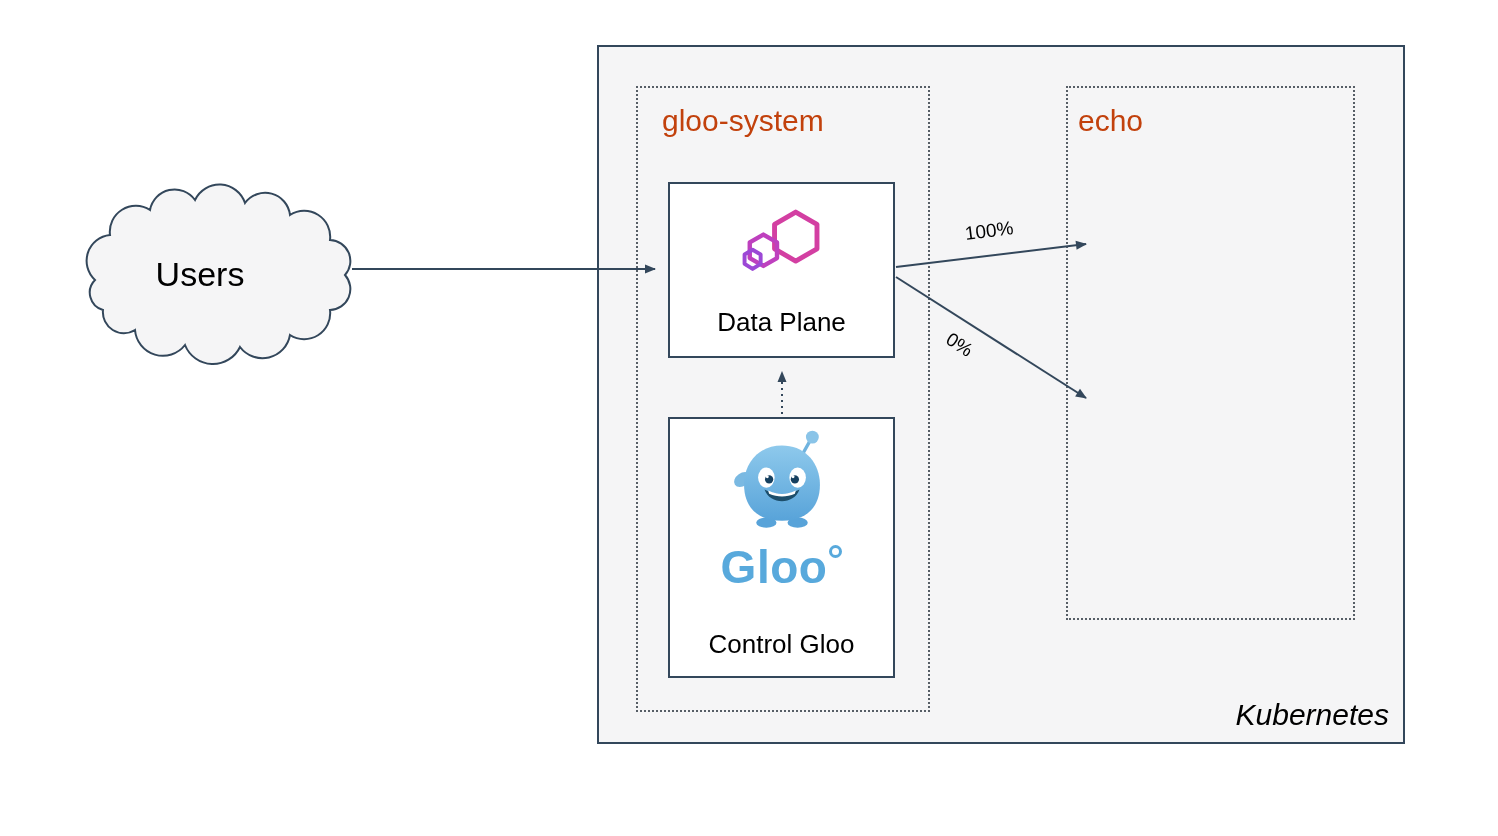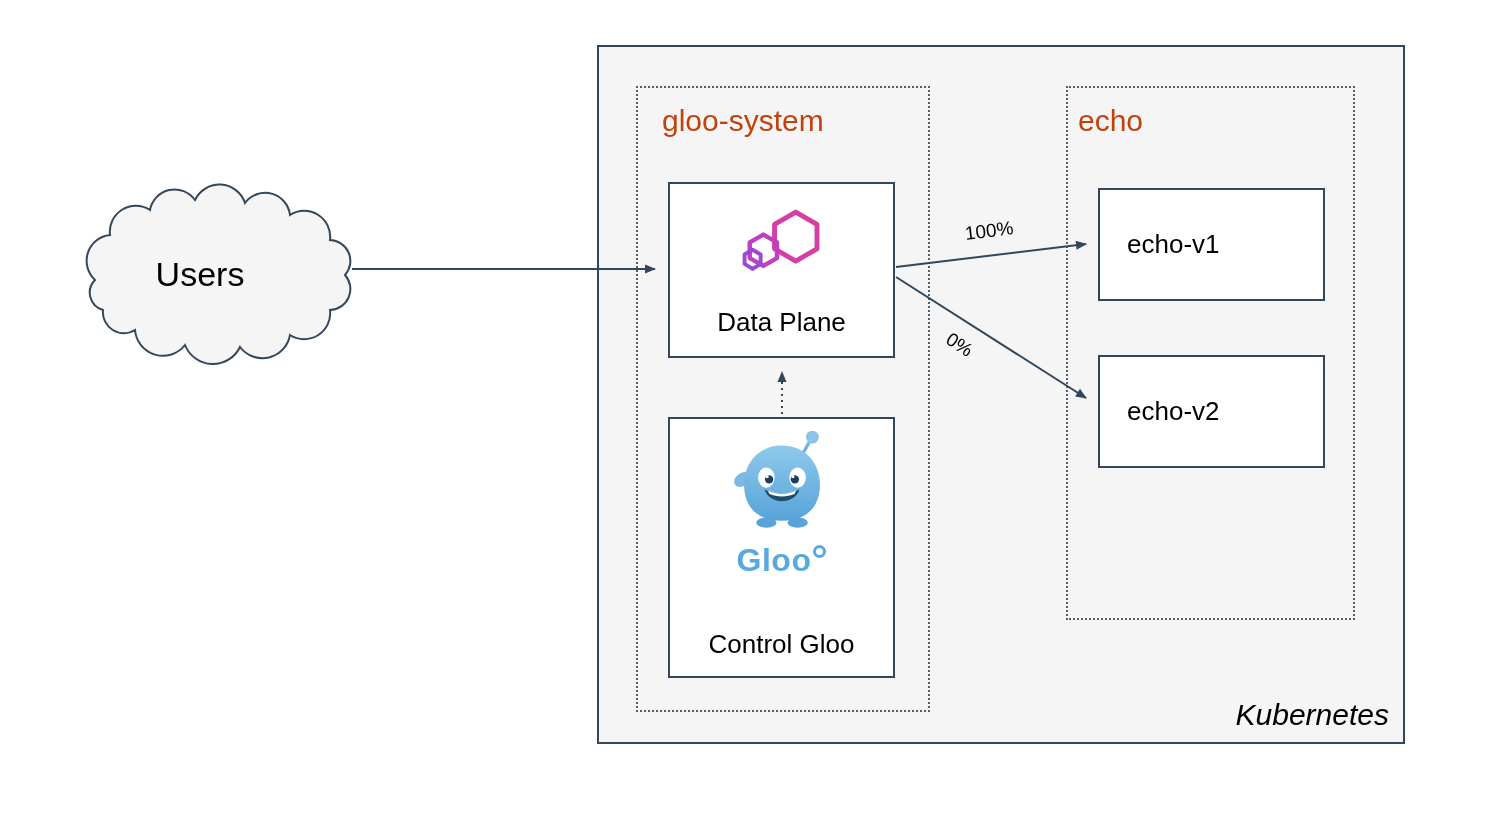--- a/index.html
+++ b/index.html
@@ -69,21 +69,21 @@
   }
   .overlay text { font-family: "Liberation Sans", sans-serif; }
   .users-text { font-size: 34px; fill: #000000; }
   .edge-label {
     font-size: 19px; fill: #000000;
     paint-order: stroke; stroke: #F5F5F6; stroke-width: 6px;
   }
 
   .wordmark {
     display: flex; align-items: flex-start;
-    color: #58A9DC; font-size: 32px; font-weight: bold;
+    color: #58A9DC; font-size: 46px; font-weight: bold;
     letter-spacing: 0.5px; line-height: 1; margin-top: 2px;
   }
   .bubble {
     display: inline-block; width: 7px; height: 7px;
     border: 3px solid #58A9DC; border-radius: 50%;
     margin-left: 2px; margin-top: 1px;
   }
 </style>
 </head>
 <body>
@@ -140,27 +140,21 @@
       <path d="M56,68 C62,85 88,85 94,68 C82,75 68,75 56,68 Z" fill="#1C4E6B"></path>
       <path d="M60,69 C70,74 80,74 90,69 L89,72.5 C80,76.5 70,76.5 61,72.5 Z" fill="#ffffff"></path>
     </svg>
     <div class="wordmark">
       <span>Gloo</span>
       <span class="bubble"></span>
     </div>
     <div class="svc-label">Control Gloo</div>
   </div>
 
-  <div class="box white-box echo-node echo-v1">
-    <div class="echo-label">echo-v1</div>
-  </div>
 
-  <div class="box white-box echo-node echo-v2">
-    <div class="echo-label">echo-v2</div>
-  </div>
 
   <svg class="overlay" viewBox="0 0 1498 836">
     <defs>
       <marker id="arrowhead" markerWidth="13" markerHeight="11" refX="11" refY="5.5" orient="auto" markerUnits="userSpaceOnUse">
         <path d="M1,1 L12,5.5 L1,10 Z" fill="#33475B"></path>
       </marker>
     </defs>
 
     <path d="M95,280 A26,26 0 0 1 110,235 A26,26 0 0 1 150,210 A25,25 0 0 1 195,200 A27,27 0 0 1 245,203 A25,25 0 0 1 290,215 A26,26 0 0 1 330,240 A21,21 0 0 1 345,275 A21,21 0 0 1 330,310 A26,26 0 0 1 290,335 A28,28 0 0 1 240,347 A30,30 0 0 1 185,345 A28,28 0 0 1 135,330 A21,21 0 0 1 103,310 A18,18 0 0 1 95,280 Z" fill="#F5F5F6" stroke="#33475B" stroke-width="2"></path>
     <text class="users-text" x="200" y="286" text-anchor="middle">Users</text>

